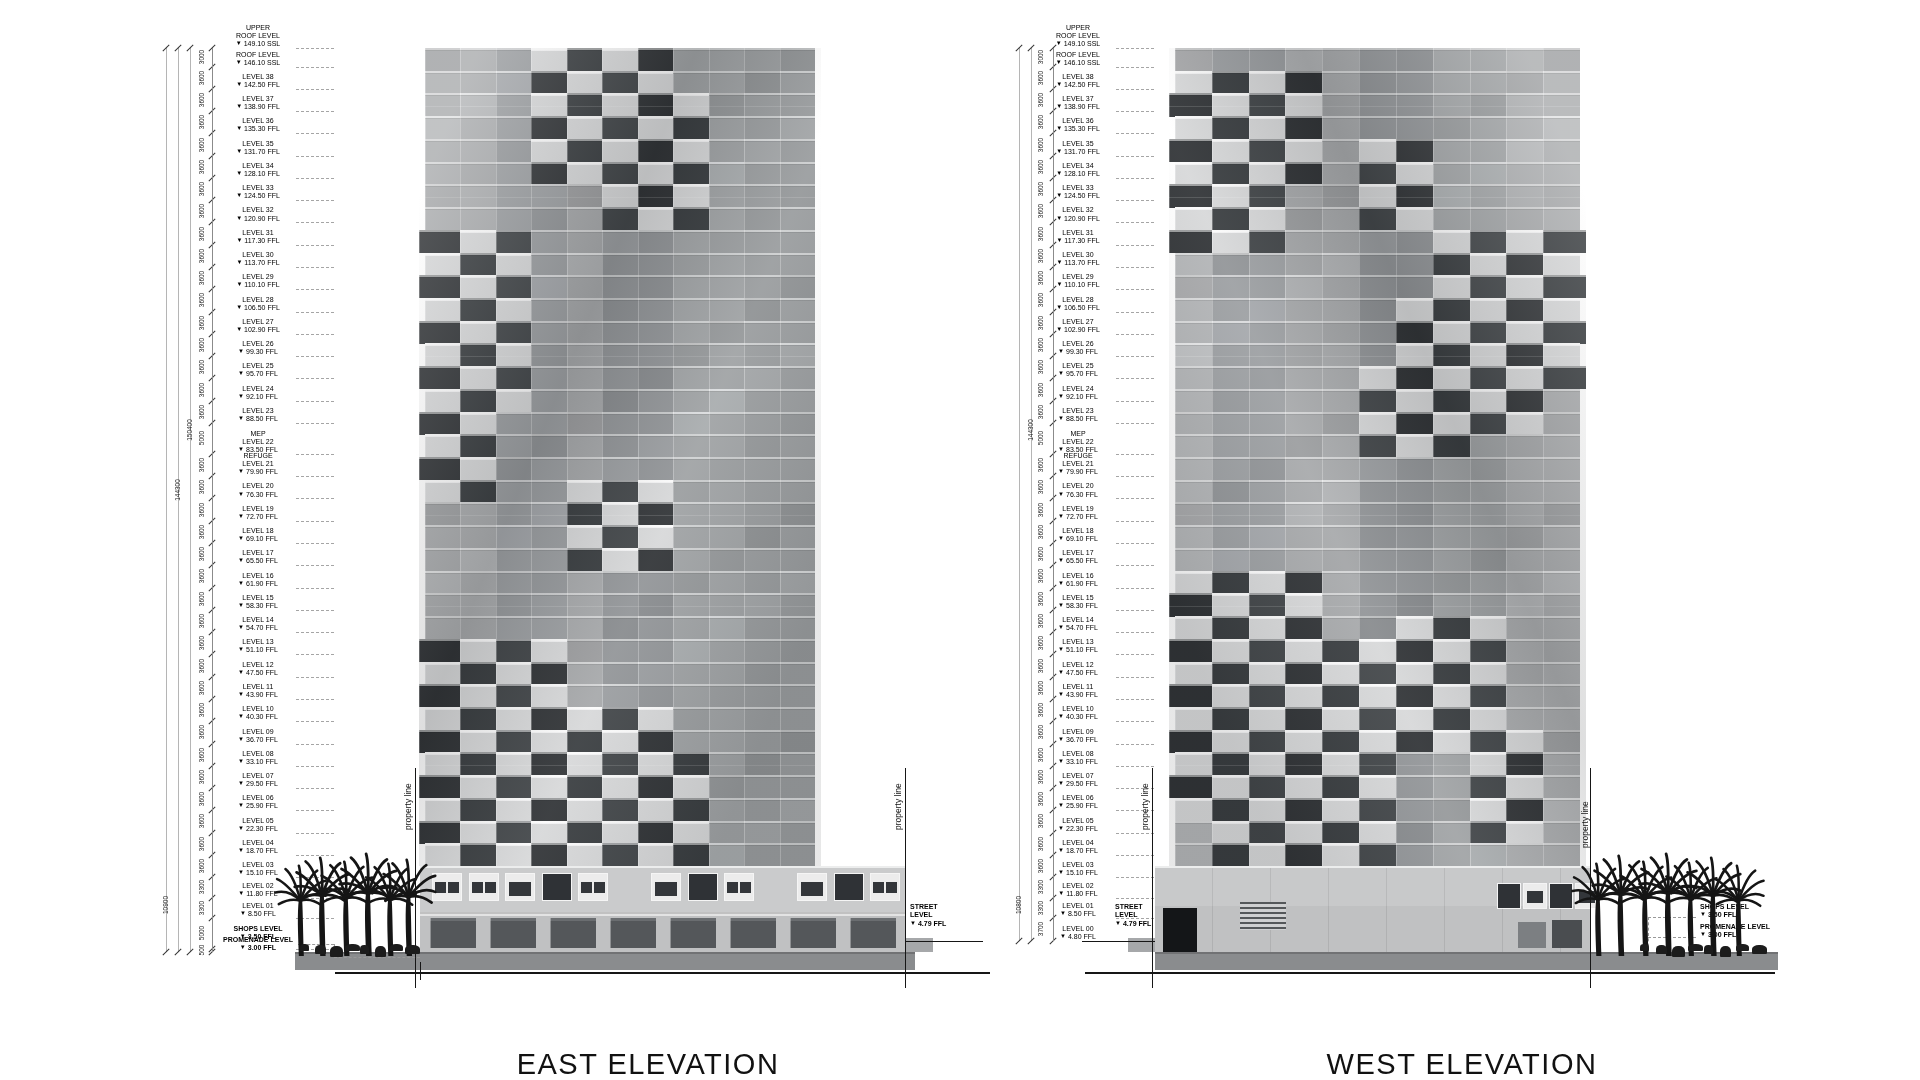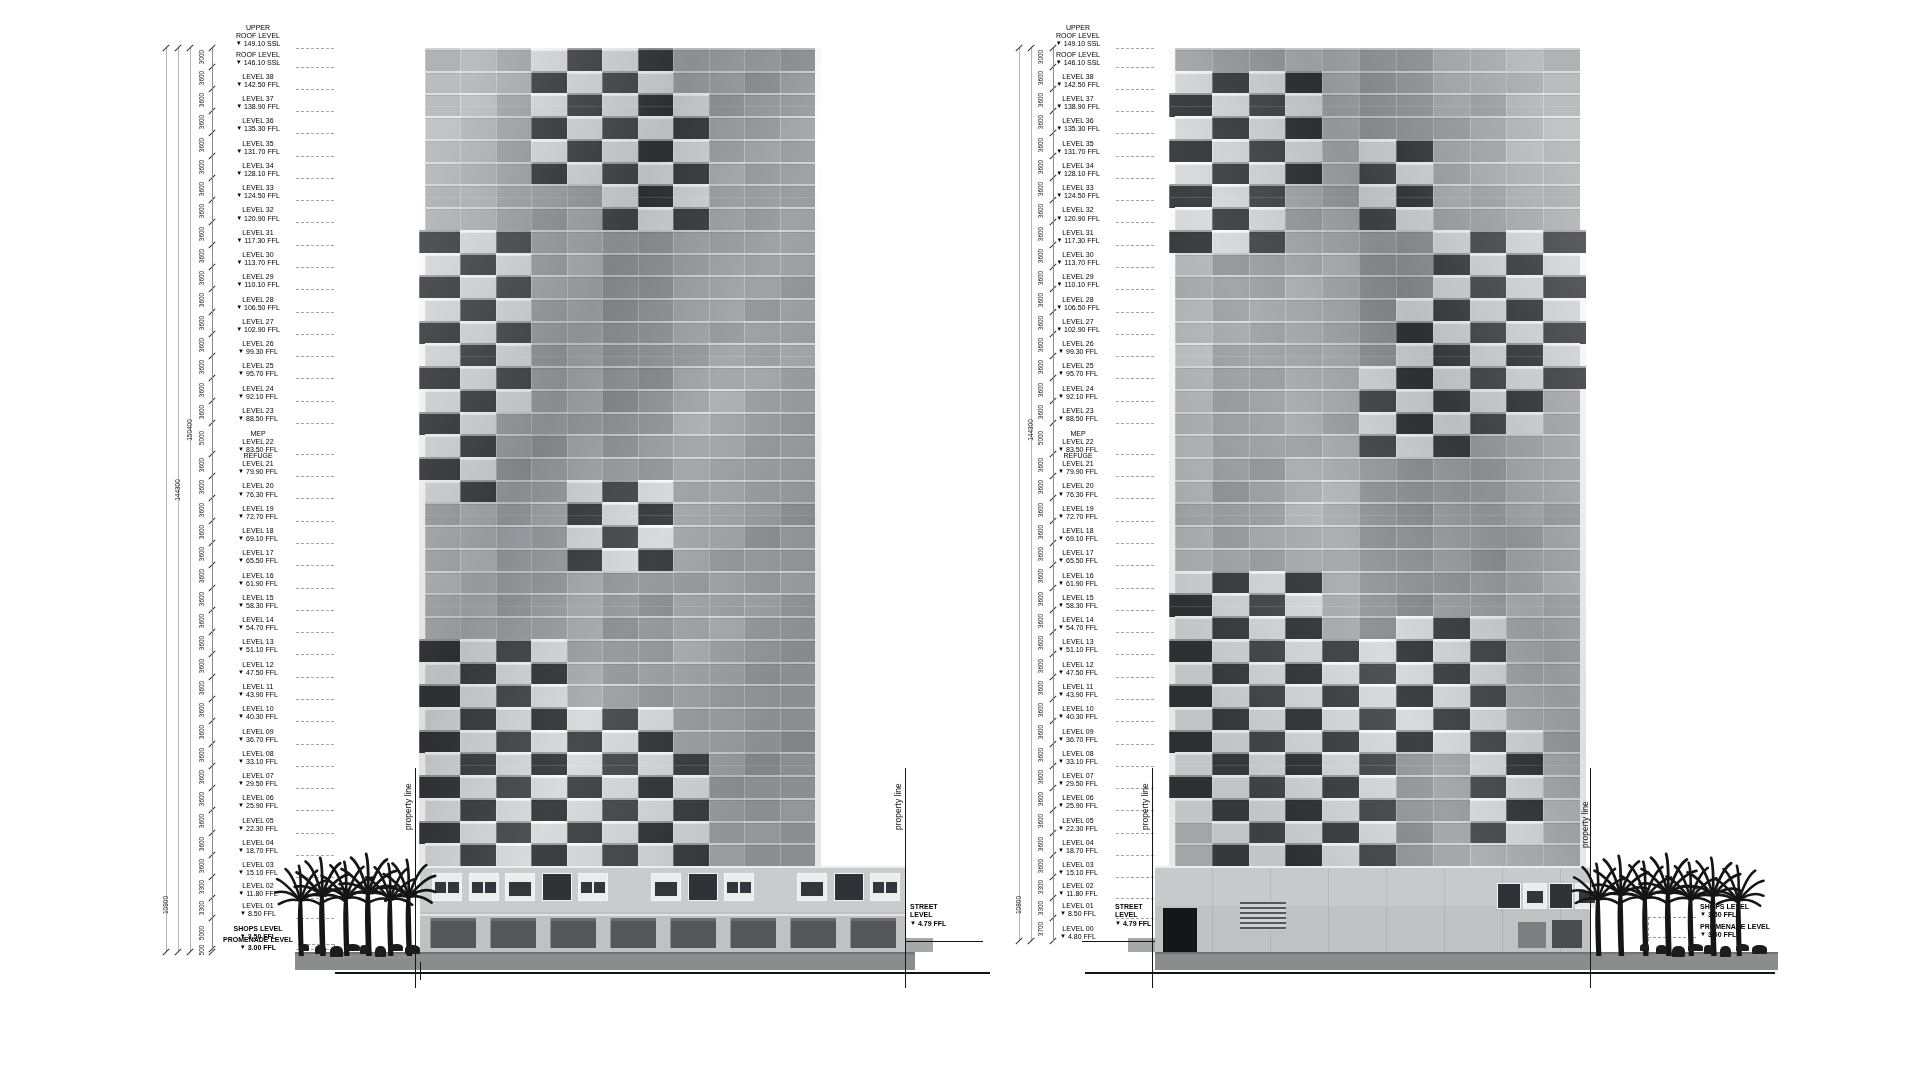--- a/index.html
+++ b/index.html
@@ -25,20 +25,22 @@
   .dash-h{position:absolute;height:0;border-top:1px dashed #999}
   .dash-v{position:absolute;width:0;border-left:1px dashed #999}
   .hline{position:absolute;background:#161616}
   .pwin{position:absolute;background:#ececec;box-shadow:0 0 0 1px rgba(255,255,255,.8)}
   .pwin .sq{position:absolute;background:#33363a}
 </style>
 </head>
 <body>
 
 <div id="stage">
+  <div class="title" style="left:648px;top:1048px">EAST ELEVATION</div>
+  <div class="title" style="left:1462px;top:1048px">WEST ELEVATION</div>
 
   <div class="glabel" style="left:360px;top:951px">promenade</div>
   <div class="glabel" style="left:663px;top:951px">podium</div>
   <div class="glabel" style="left:1372px;top:951px">podium</div>
   <div class="glabel" style="left:1688px;top:951px">promenade</div>
 <div class="lvl-text" style="left: 222px; top: 23.9692px; width: 72px;">
       <div>UPPER</div>
       <div>ROOF LEVEL</div>
       <div><span class="mk">▼</span> <span>149.10 SSL</span></div>
     </div>

